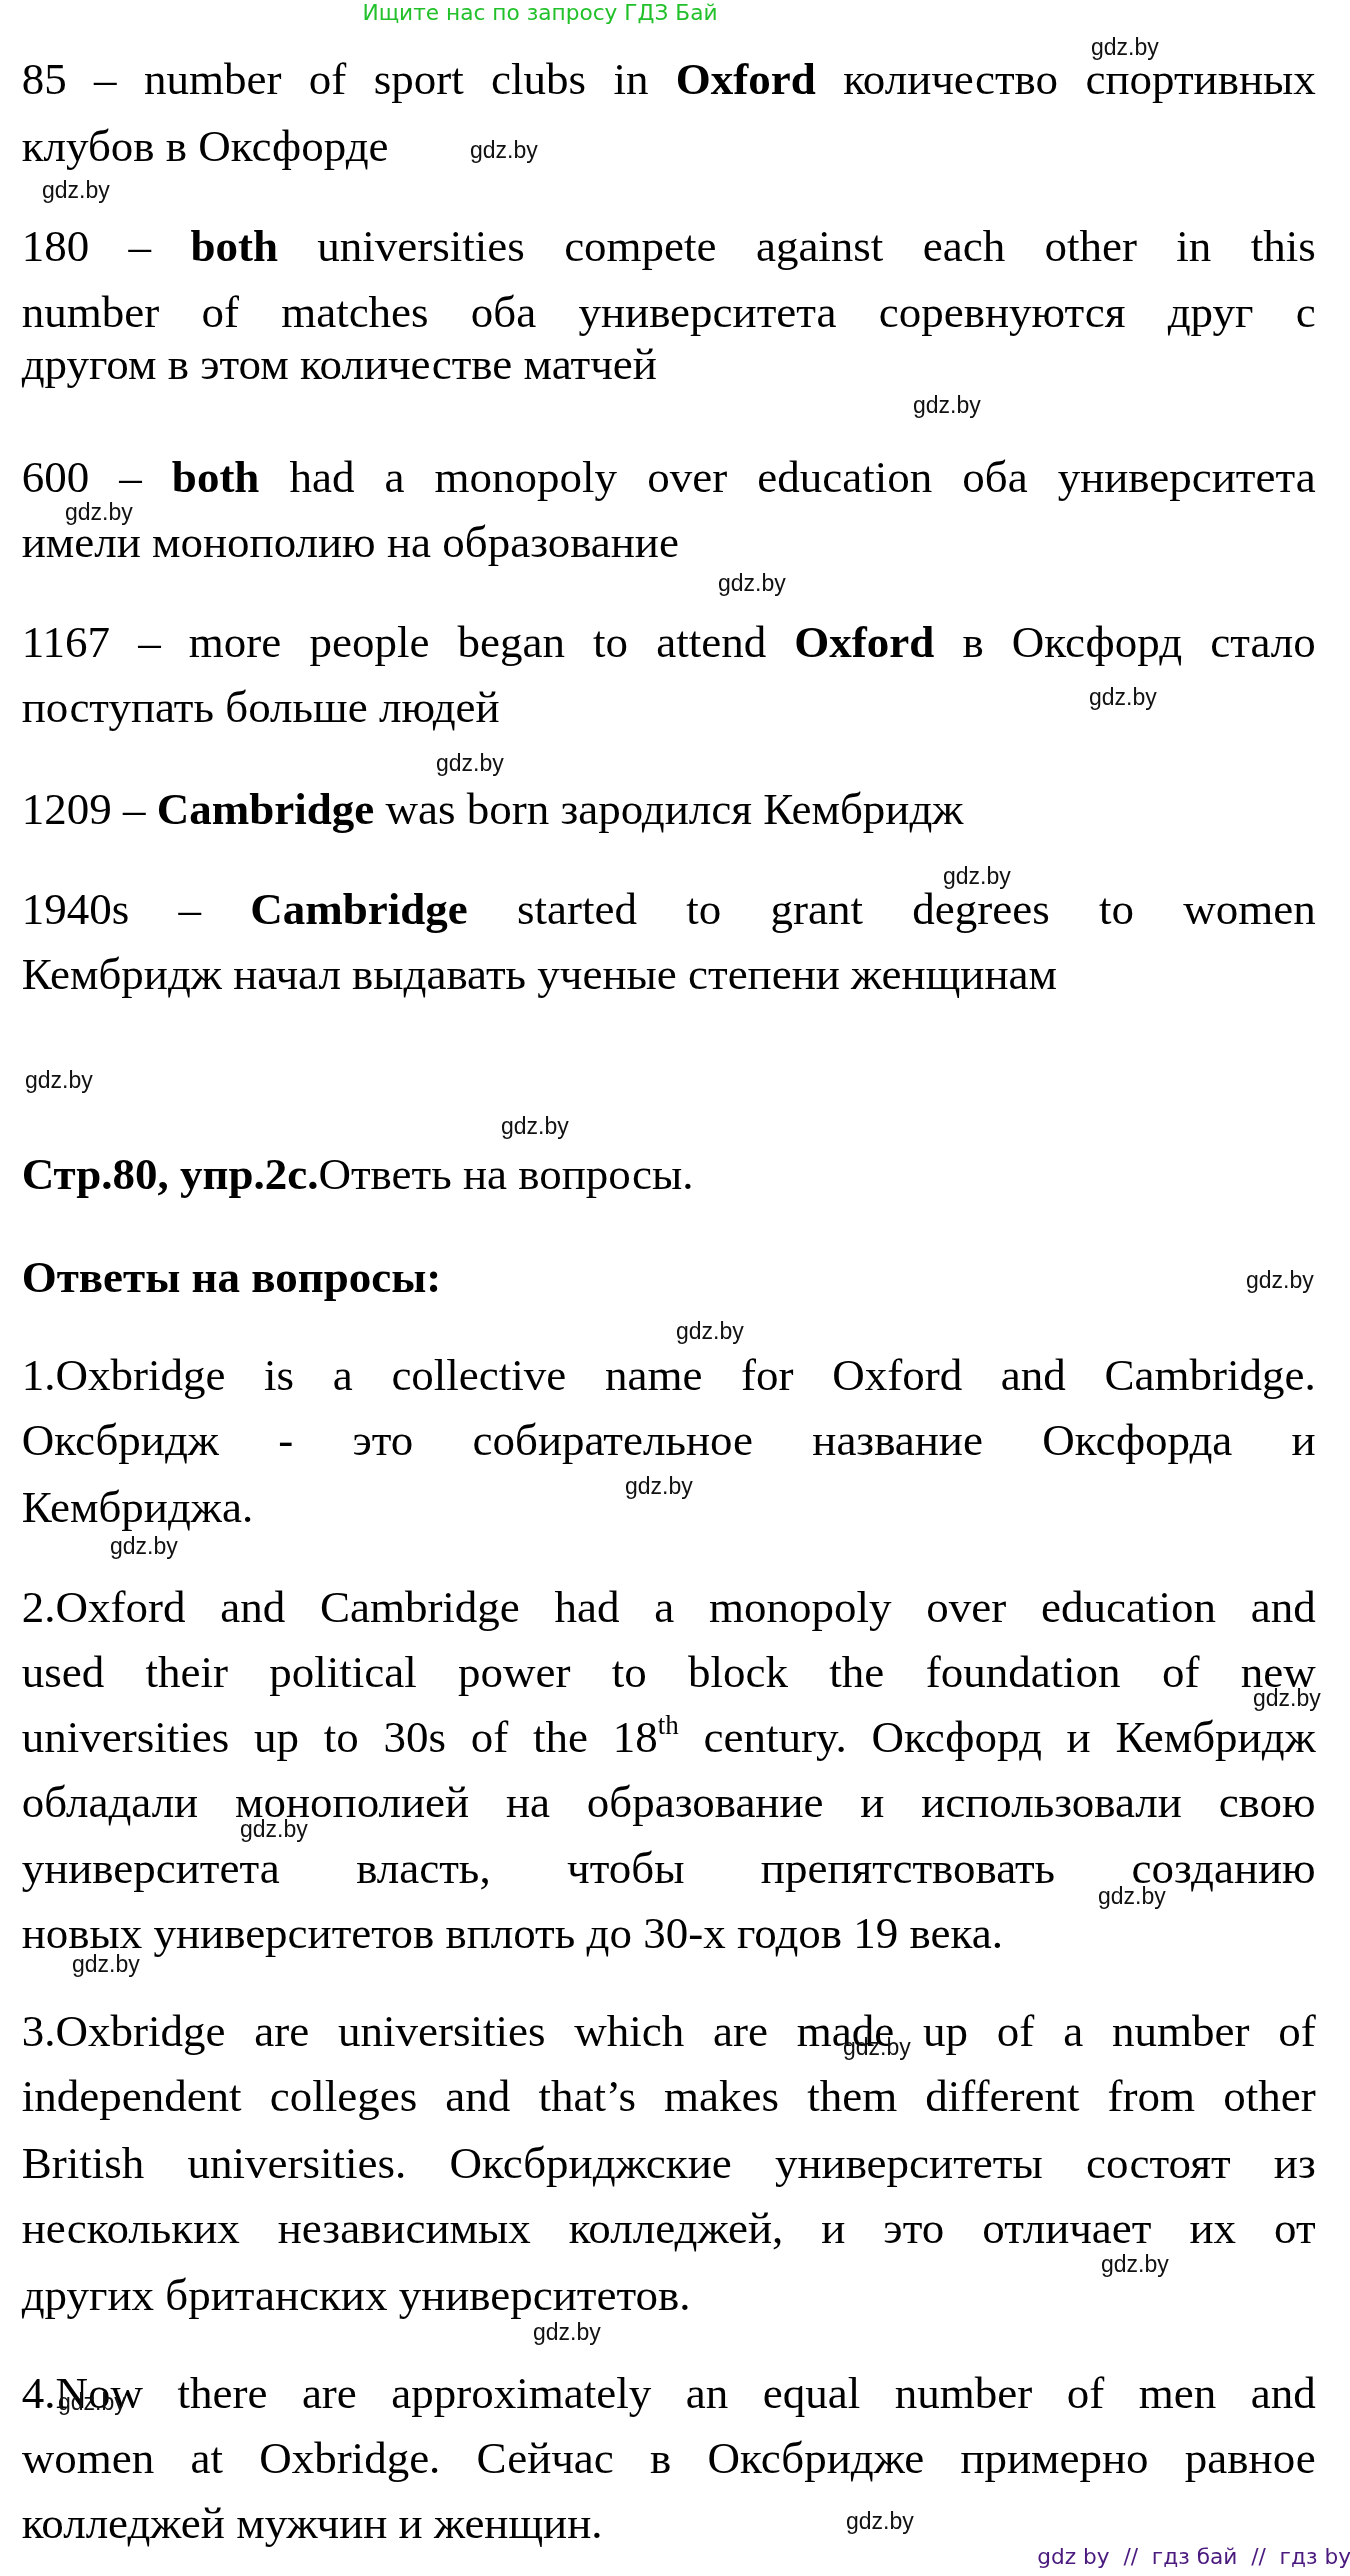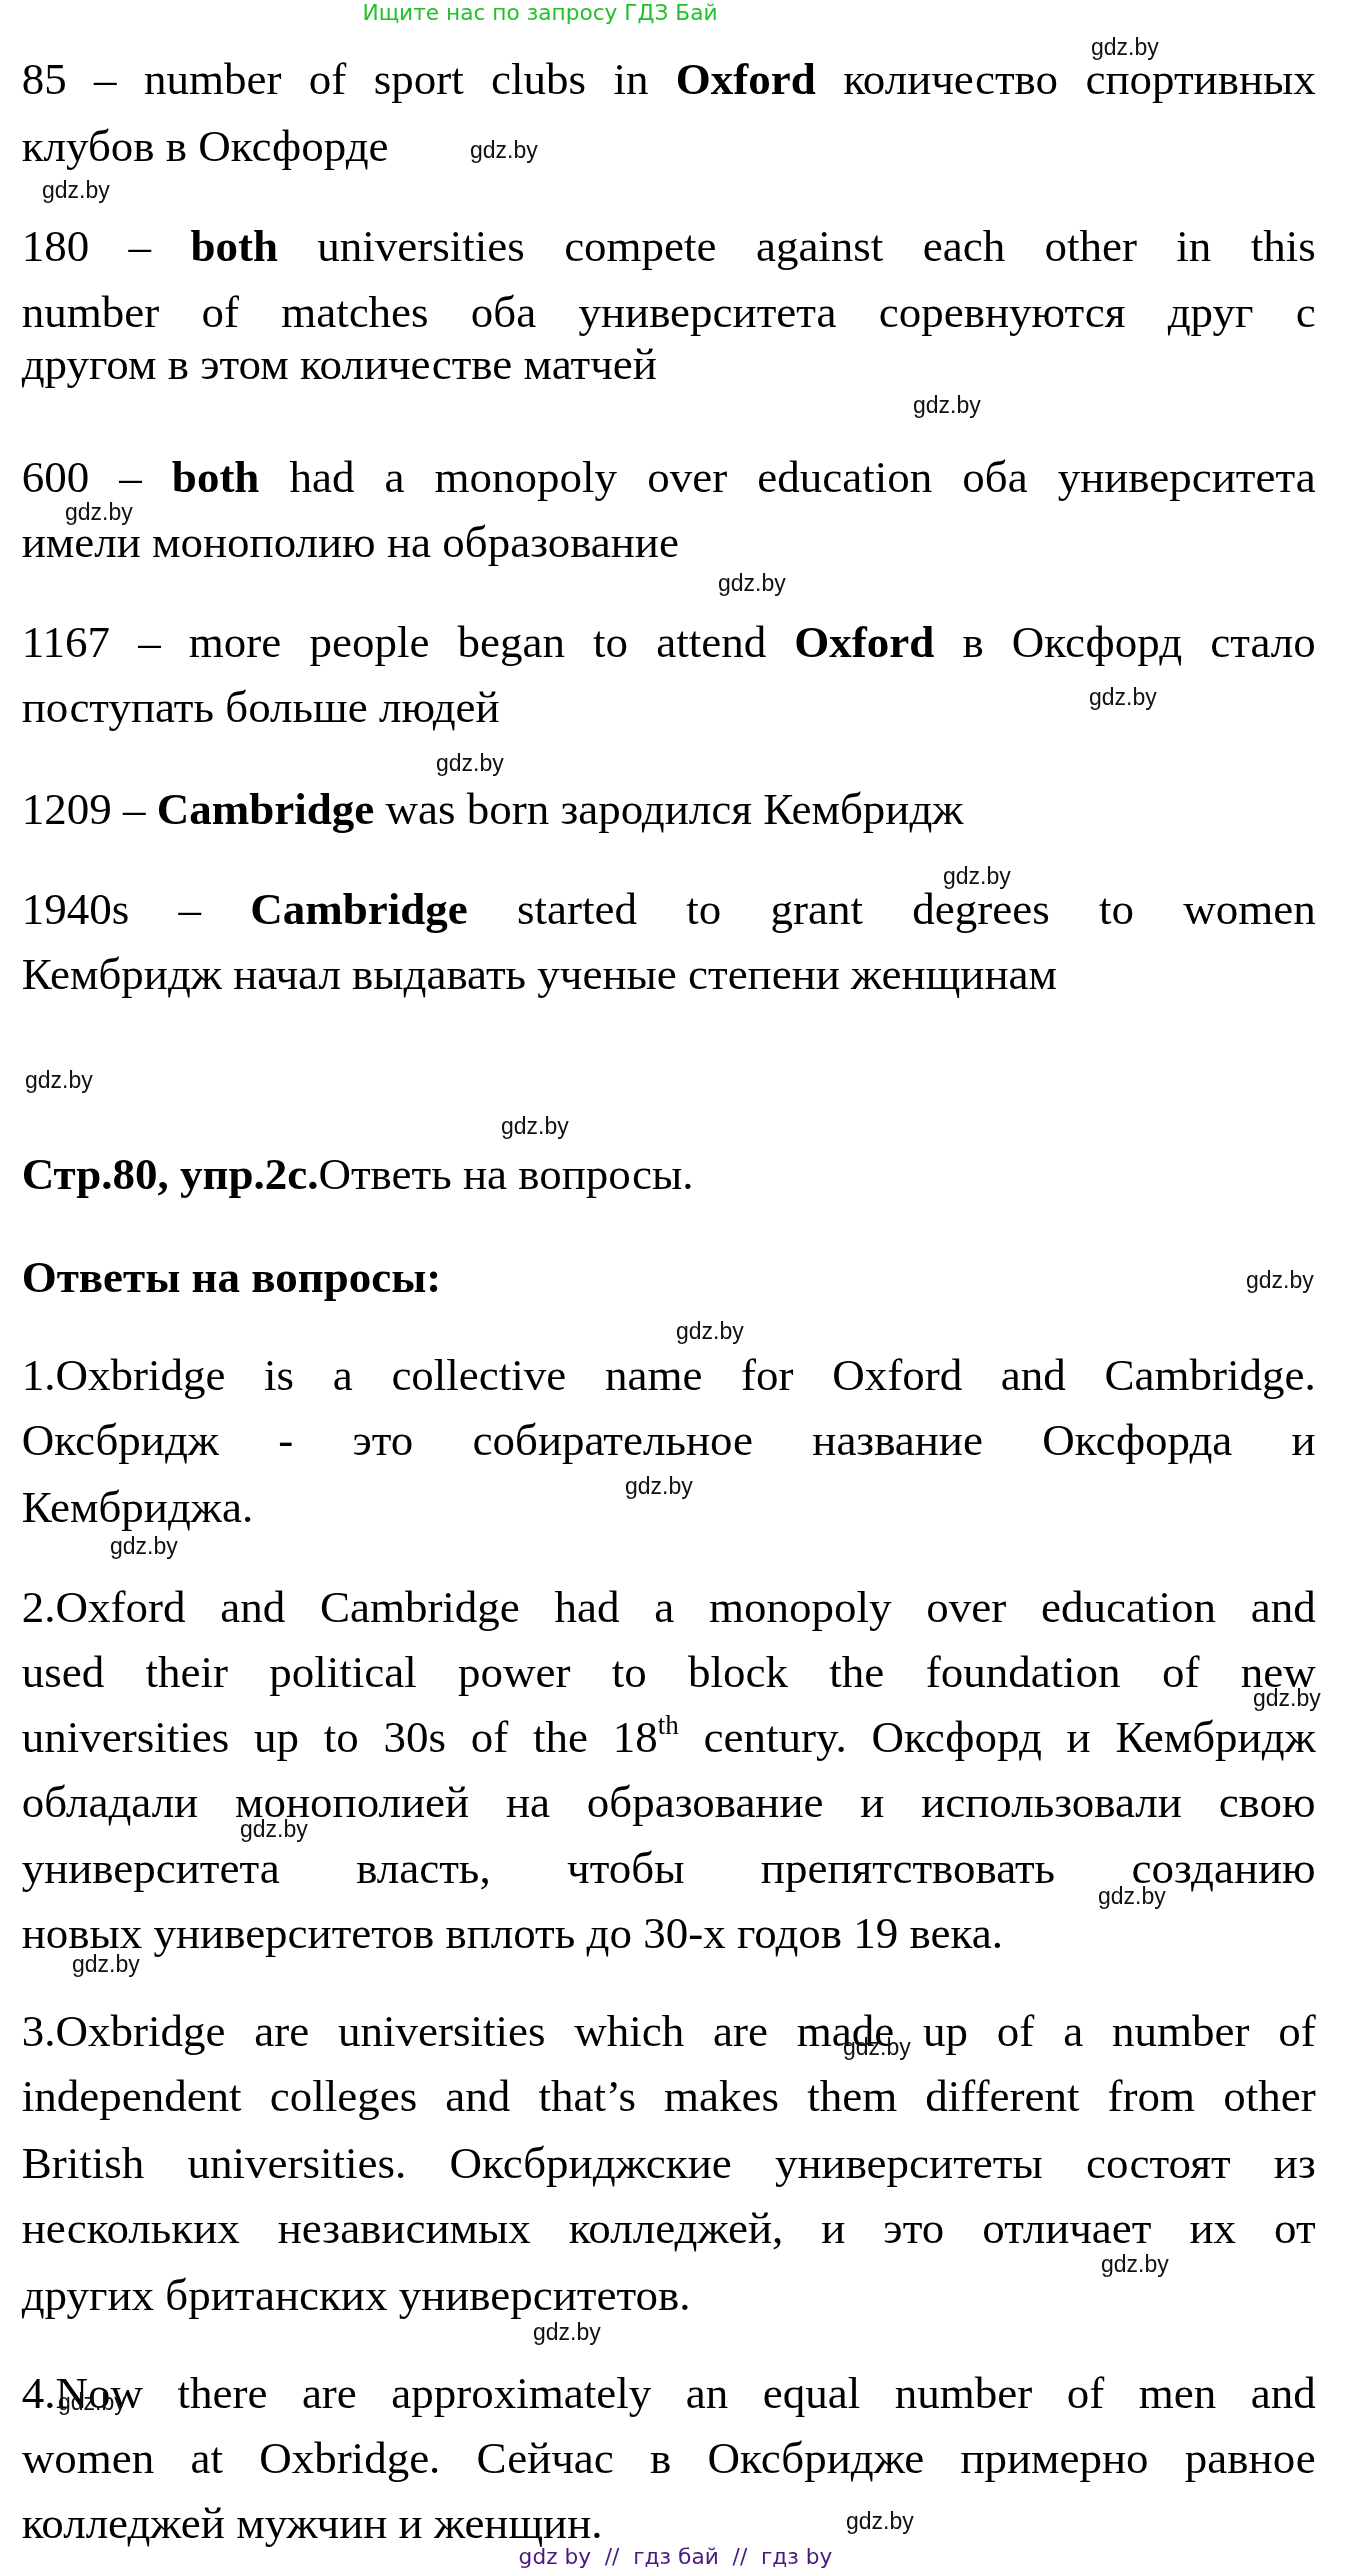--- a/index.html
+++ b/index.html
@@ -5,21 +5,21 @@
   html, body { margin: 0; padding: 0; background: #ffffff; }
   body { width: 1351px; height: 2576px; position: relative; overflow: hidden; }
   .page { position: absolute; left: 0; top: 0; width: 1351px; height: 2576px; background: #fff; }
   .header-banner {
     position: absolute; left: 0; top: 0; width: 1080px; height: 28px;
     text-align: center; font-family: "DejaVu Sans", sans-serif; font-size: 21.7px;
     color: #22c02a; line-height: 25px;
   }
   .footer-banner {
     position: absolute; left: 0; top: 2540px; width: 1351px; height: 33px;
-    text-align: center; font-family: "DejaVu Sans", sans-serif; font-size: 21.7px;
+    text-align: right; font-family: "DejaVu Sans", sans-serif; font-size: 21.7px;
     color: #4b1a7e; line-height: 33px; white-space: pre;
   }
   .line {
     position: absolute; left: 21.7px; width: 1294px;
     font-family: "Liberation Serif", serif; font-size: 45px; line-height: 53px;
     color: #000; white-space: nowrap;
   }
   .line.justify { text-align: justify; text-align-last: justify; white-space: normal; height: 53px; overflow: hidden; }
   .line b { font-weight: bold; }
   .wm {

